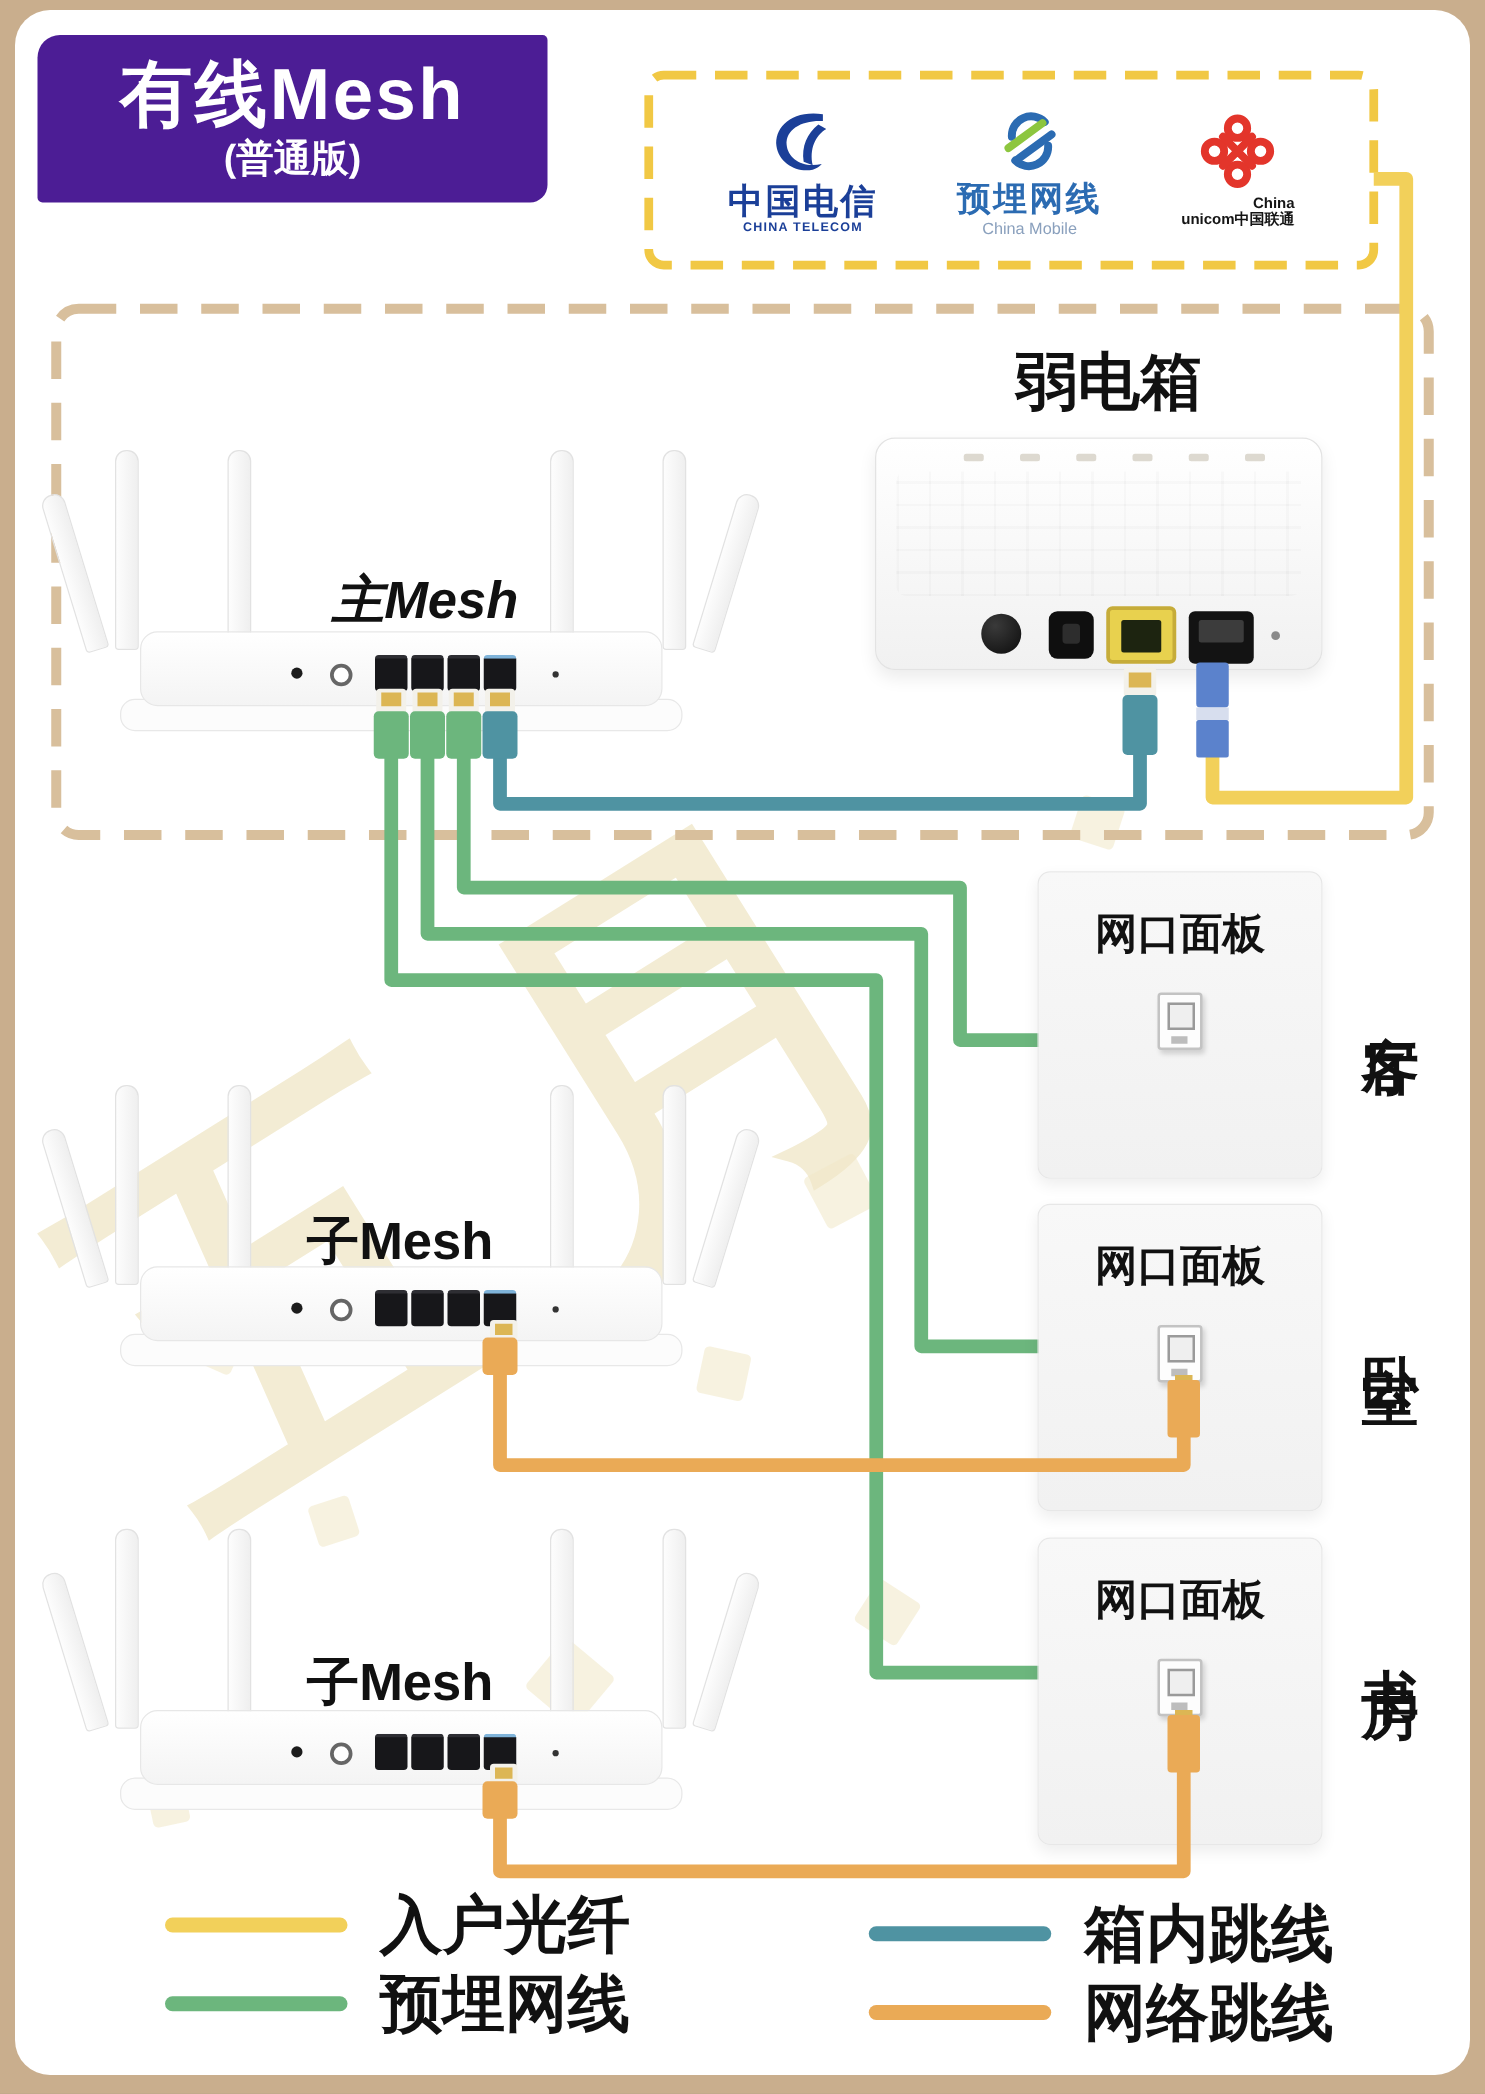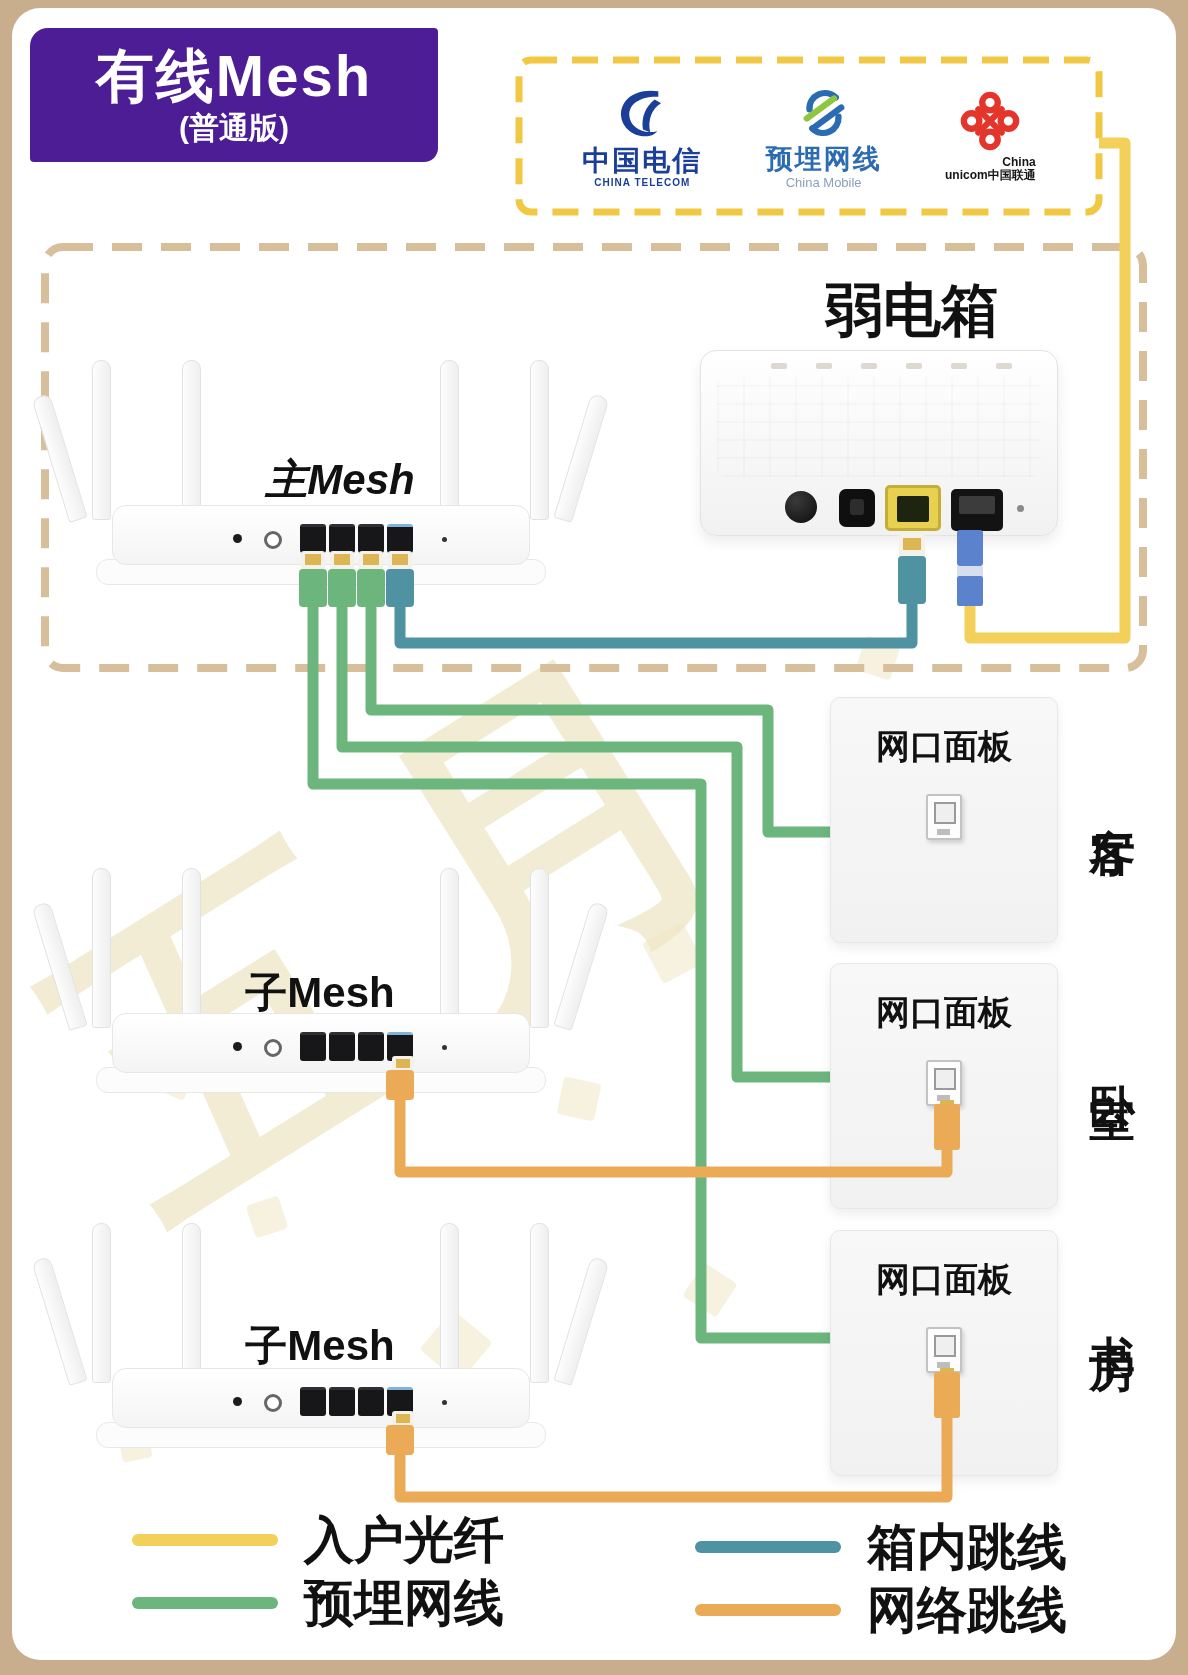--- a/index.html
+++ b/index.html
@@ -33,21 +33,21 @@
   .logo svg{display:block;}
   .telecom-cn{color:#1b3f98;font-size:28px;font-weight:700;letter-spacing:2px;margin-top:4px;}
   .telecom-en{color:#1b3f98;font-size:10px;font-weight:700;letter-spacing:1px;margin-top:3px;}
   .mobile-cn{color:#2b6bb2;font-size:27px;font-weight:700;letter-spacing:2px;margin-top:4px;}
   .mobile-en{color:#8aa0bd;font-size:13px;margin-top:3px;}
   .unicom-txt{color:#151515;font-size:12px;font-weight:800;text-align:right;margin-top:4px;}
   .unicom-txt div{line-height:1.08;}
 
   
   .dev-label{position:absolute;width:300px;text-align:center;font-weight:900;color:#111;font-size:42px;z-index:6;}
-  .box-label{position:absolute;left:812px;top:272px;width:200px;text-align:center;font-weight:900;color:#111;font-size:58px;z-index:6;}
+  .box-label{position:absolute;left:812px;top:272px;width:200px;text-align:left;font-weight:900;color:#111;font-size:50px;z-index:6;}
   .room{
     position:absolute;left:1082px;writing-mode:vertical-rl;text-orientation:upright;
     font-size:46px;font-weight:900;color:#111;letter-spacing:8px;z-index:6;
   }
 
   
   .router{position:absolute;left:40px;width:560px;height:240px;z-index:3;}
   .ant{
     position:absolute;top:5px;width:17px;height:158px;
     background:linear-gradient(90deg,#fdfdfd,#efefef);

